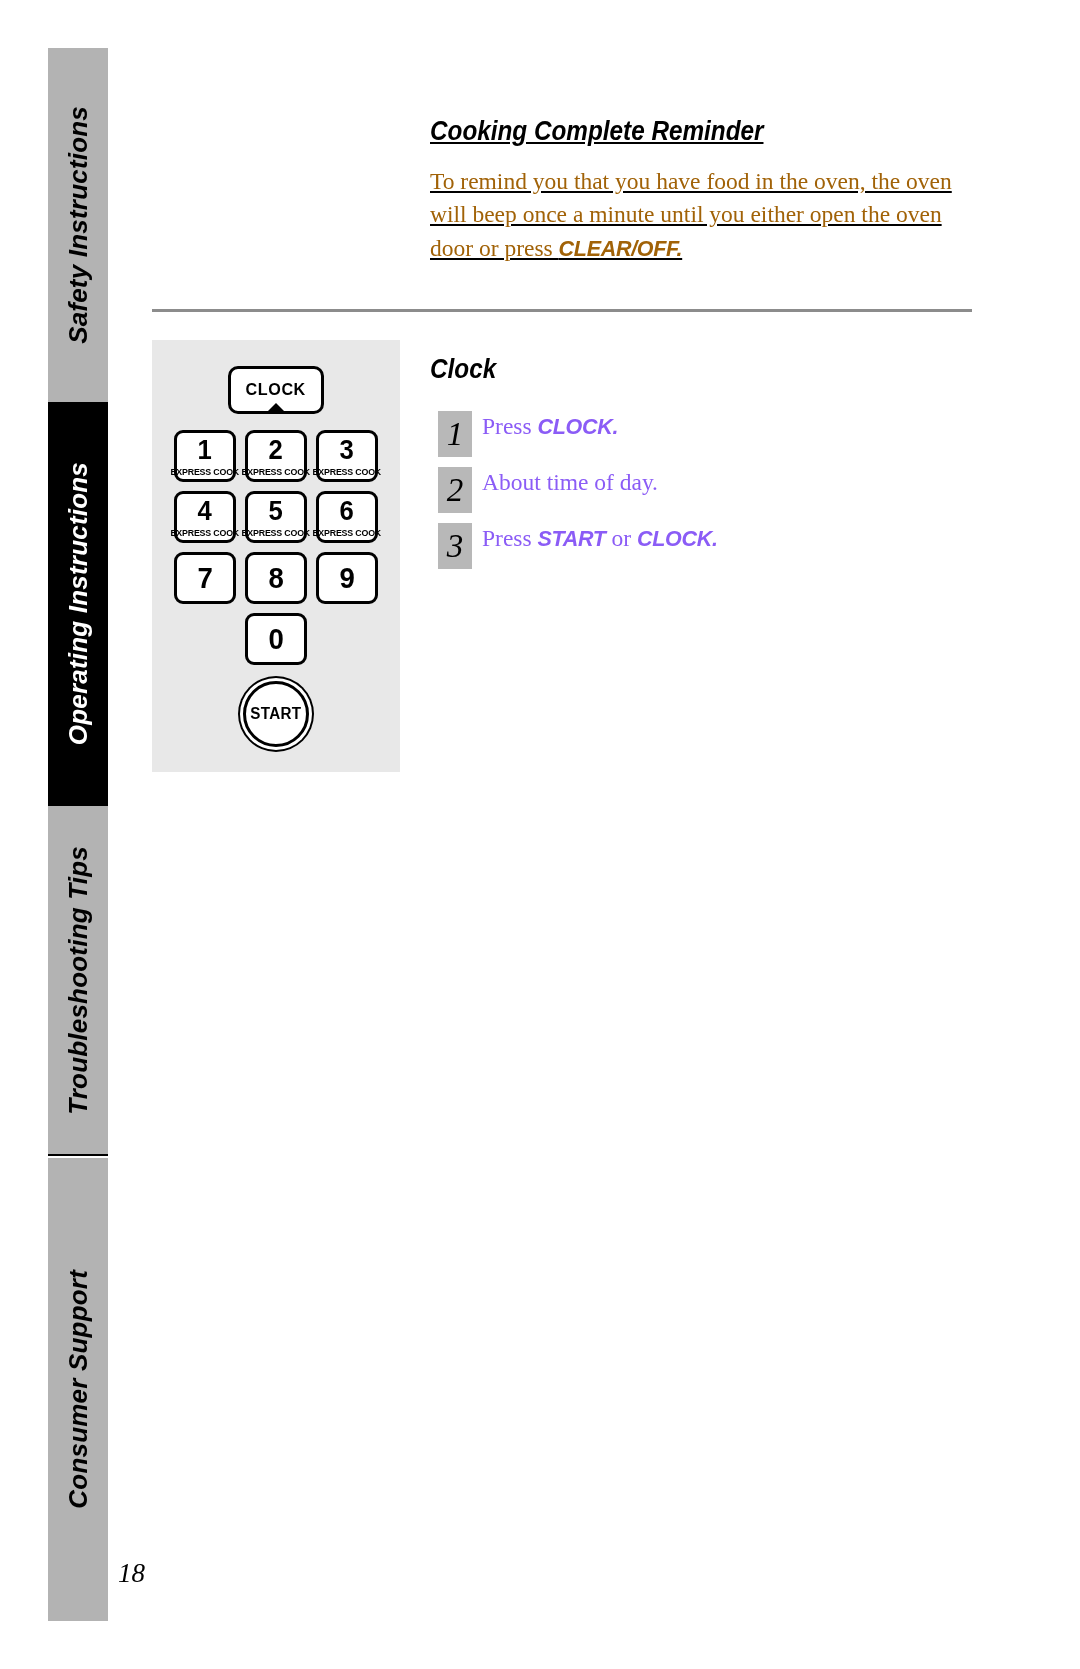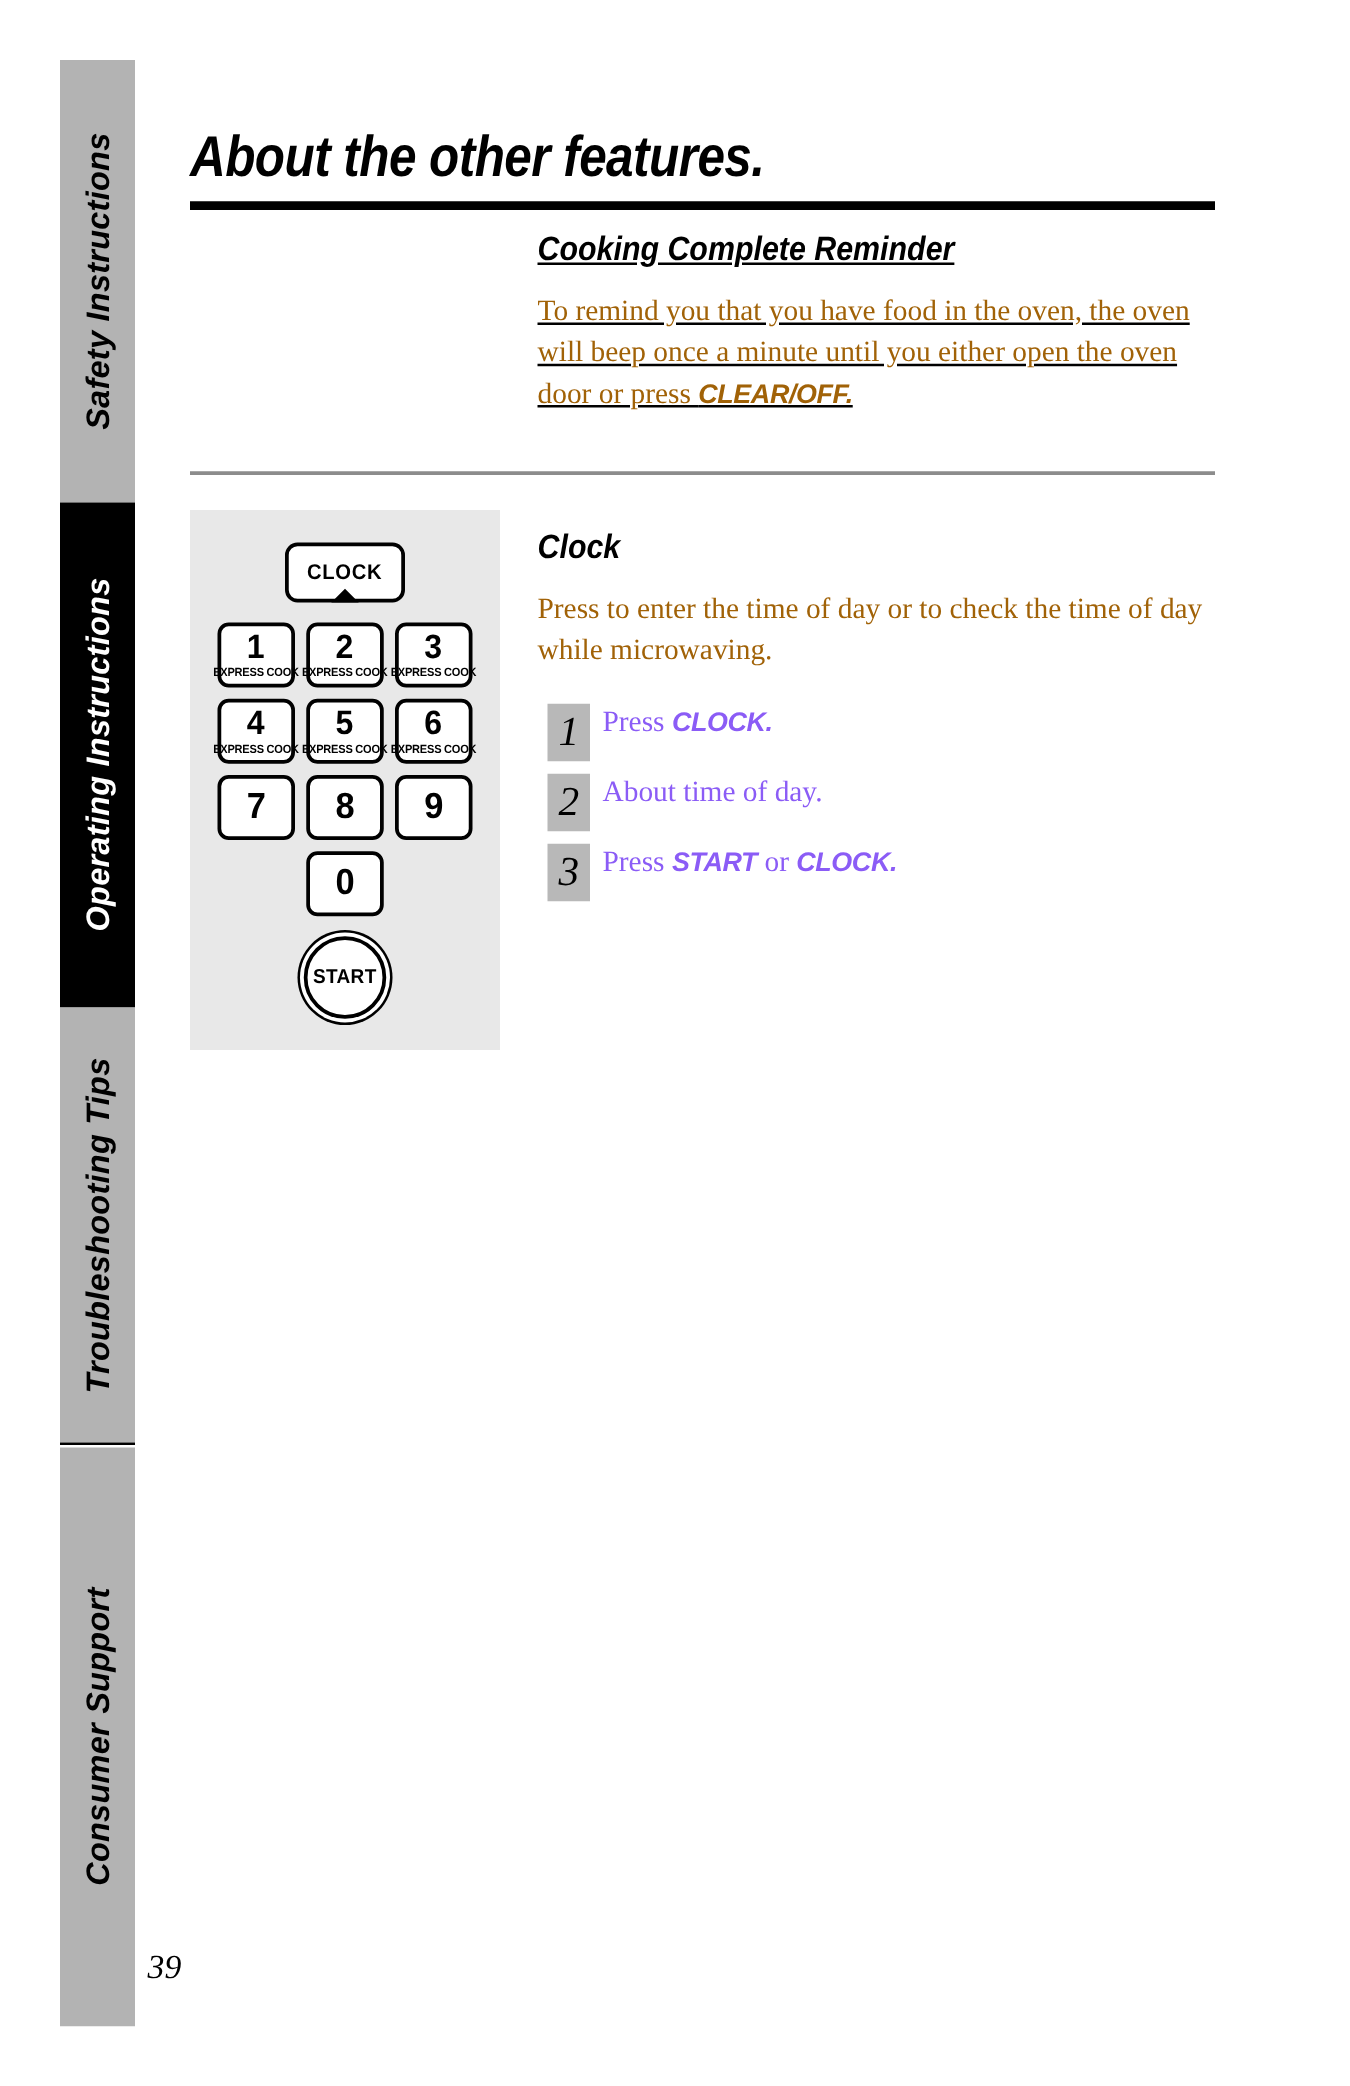--- a/index.html
+++ b/index.html
@@ -274,24 +274,20 @@
     <div class="tab-divider" id="tab-div-1"></div>
 
     <div class="tab gray" id="tab-consumer">
       <span class="tab-label">Consumer Support</span>
     </div>
 
   </div>
 
   <div id="content">
 
-    <div id="title-block">
-      <div id="page-title">About the other features.</div>
-      <div id="title-rule"></div>
-    </div>
 
     <div id="sec-reminder">
       <div class="sec-heading">Cooking Complete Reminder</div>
       <div class="body-text"><span>To remind you that you have food in the oven, the oven will beep once a minute until you either open the oven door or press </span><span class="kbd">CLEAR/OFF.</span></div>
     </div>
 
     <div id="mid-rule"></div>
 
     <div id="sec-clock">
 
@@ -349,21 +345,20 @@
         <div id="btn-start">
           <span class="btn-word">START</span>
         </div>
 
       </div>
 
       <div id="clock-text">
 
         <div class="sec-heading" id="clock-heading">Clock</div>
 
-        <div class="body-text">Press to enter the time of day or to check the time of day while microwaving.</div>
 
         <div id="steps">
 
           <div class="step">
             <span class="step-num">1</span>
             <span class="step-text"><span>Press </span><span class="kbd">CLOCK.</span></span>
           </div>
 
           <div class="step">
             <span class="step-num">2</span>
@@ -376,15 +371,15 @@
           </div>
 
         </div>
 
       </div>
 
     </div>
 
   </div>
 
-  <div id="page-number">39</div>
+  <div id="page-number">18</div>
 
 </div>
 
 </body></html>

